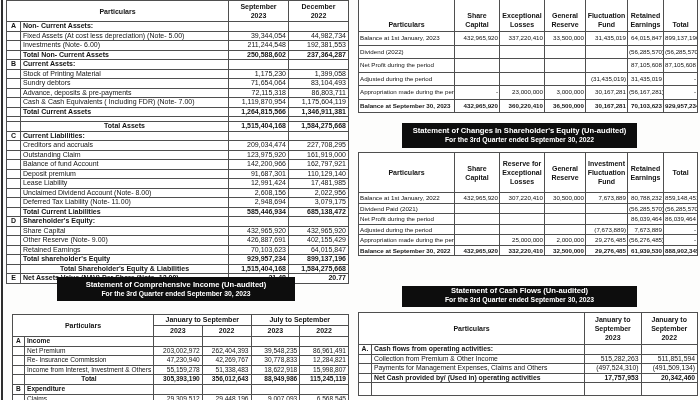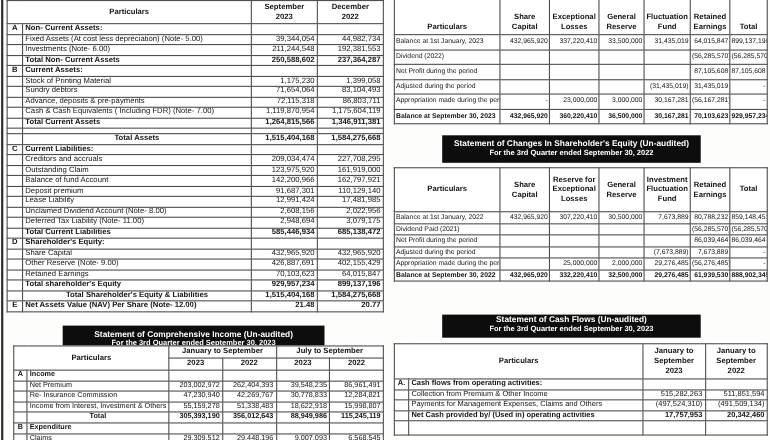--- a/index.html
+++ b/index.html
@@ -236,21 +236,21 @@
         </tr>
         <tr class="bold">
           <td class="letter">E</td>
           <td class="label">Net Assets Value (NAV) Per Share (Note- 12.00)</td>
           <td class="num">21.48</td>
           <td class="num">20.77</td>
         </tr>
       </tbody>
   </table>
 
-  <div class="titlebar" style="left:57px;top:296px;width:238px;height:24px;">
+  <div class="titlebar" style="left:57px;top:277px;width:238px;height:24px;">
     <div class="l1">Statement of Comprehensive Income (Un-audited)</div>
     <div class="l2">For the 3rd Quarter ended September 30, 2023</div>
   </div>
 
   <table class="tbl inc" style="left:12px;top:314px;width:336px;">
     <colgroup>
       <col style="width:12px">
         <col style="width:129px">
         <col style="width:48.75px">
         <col style="width:48.75px">

